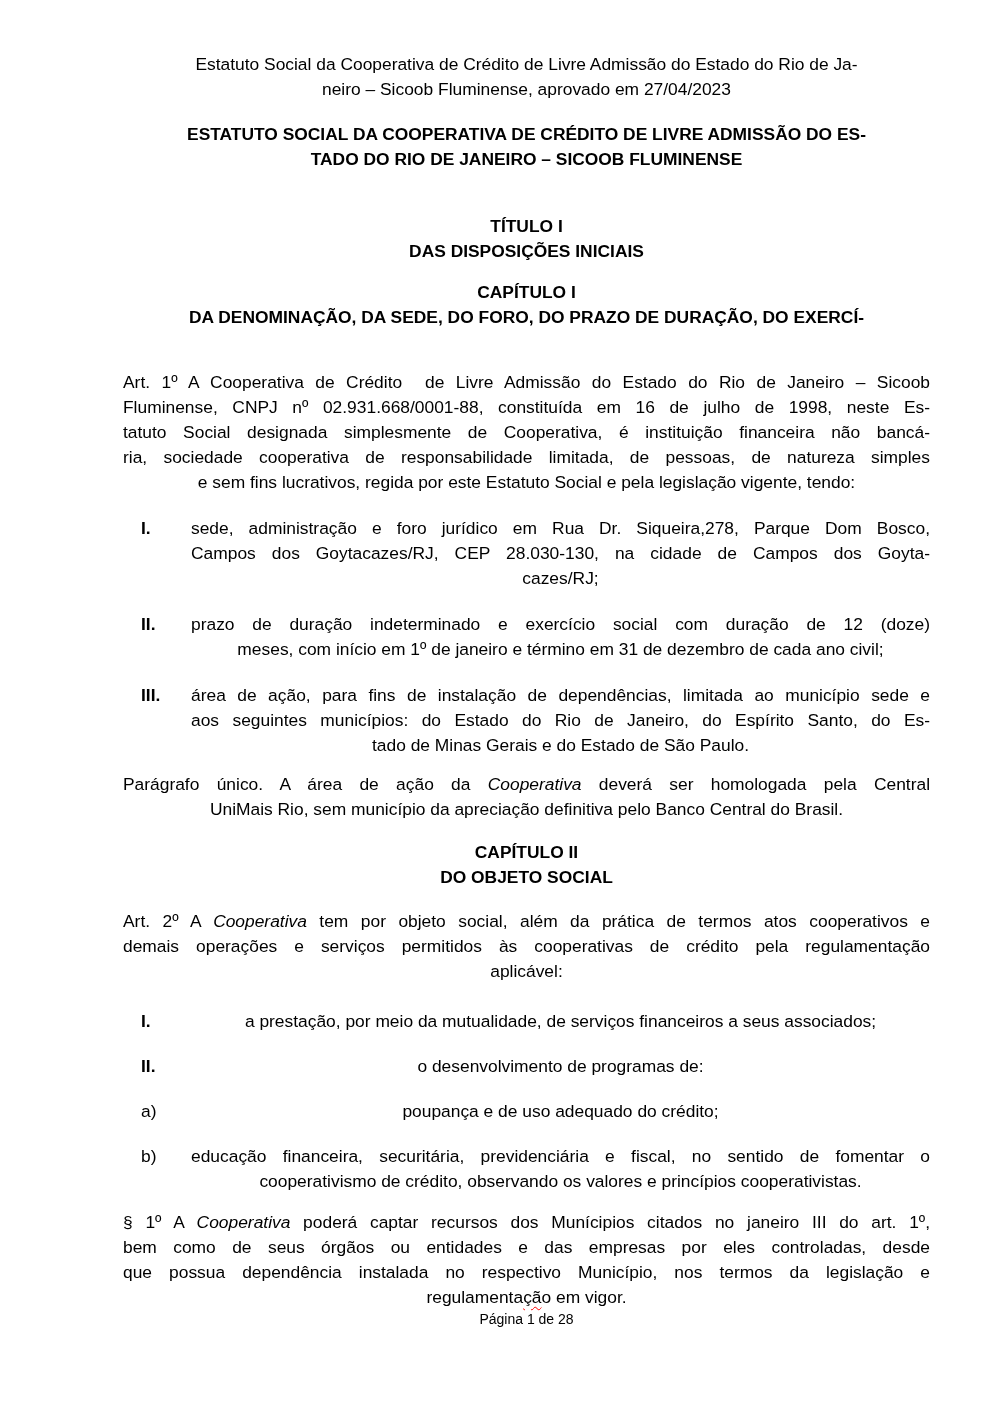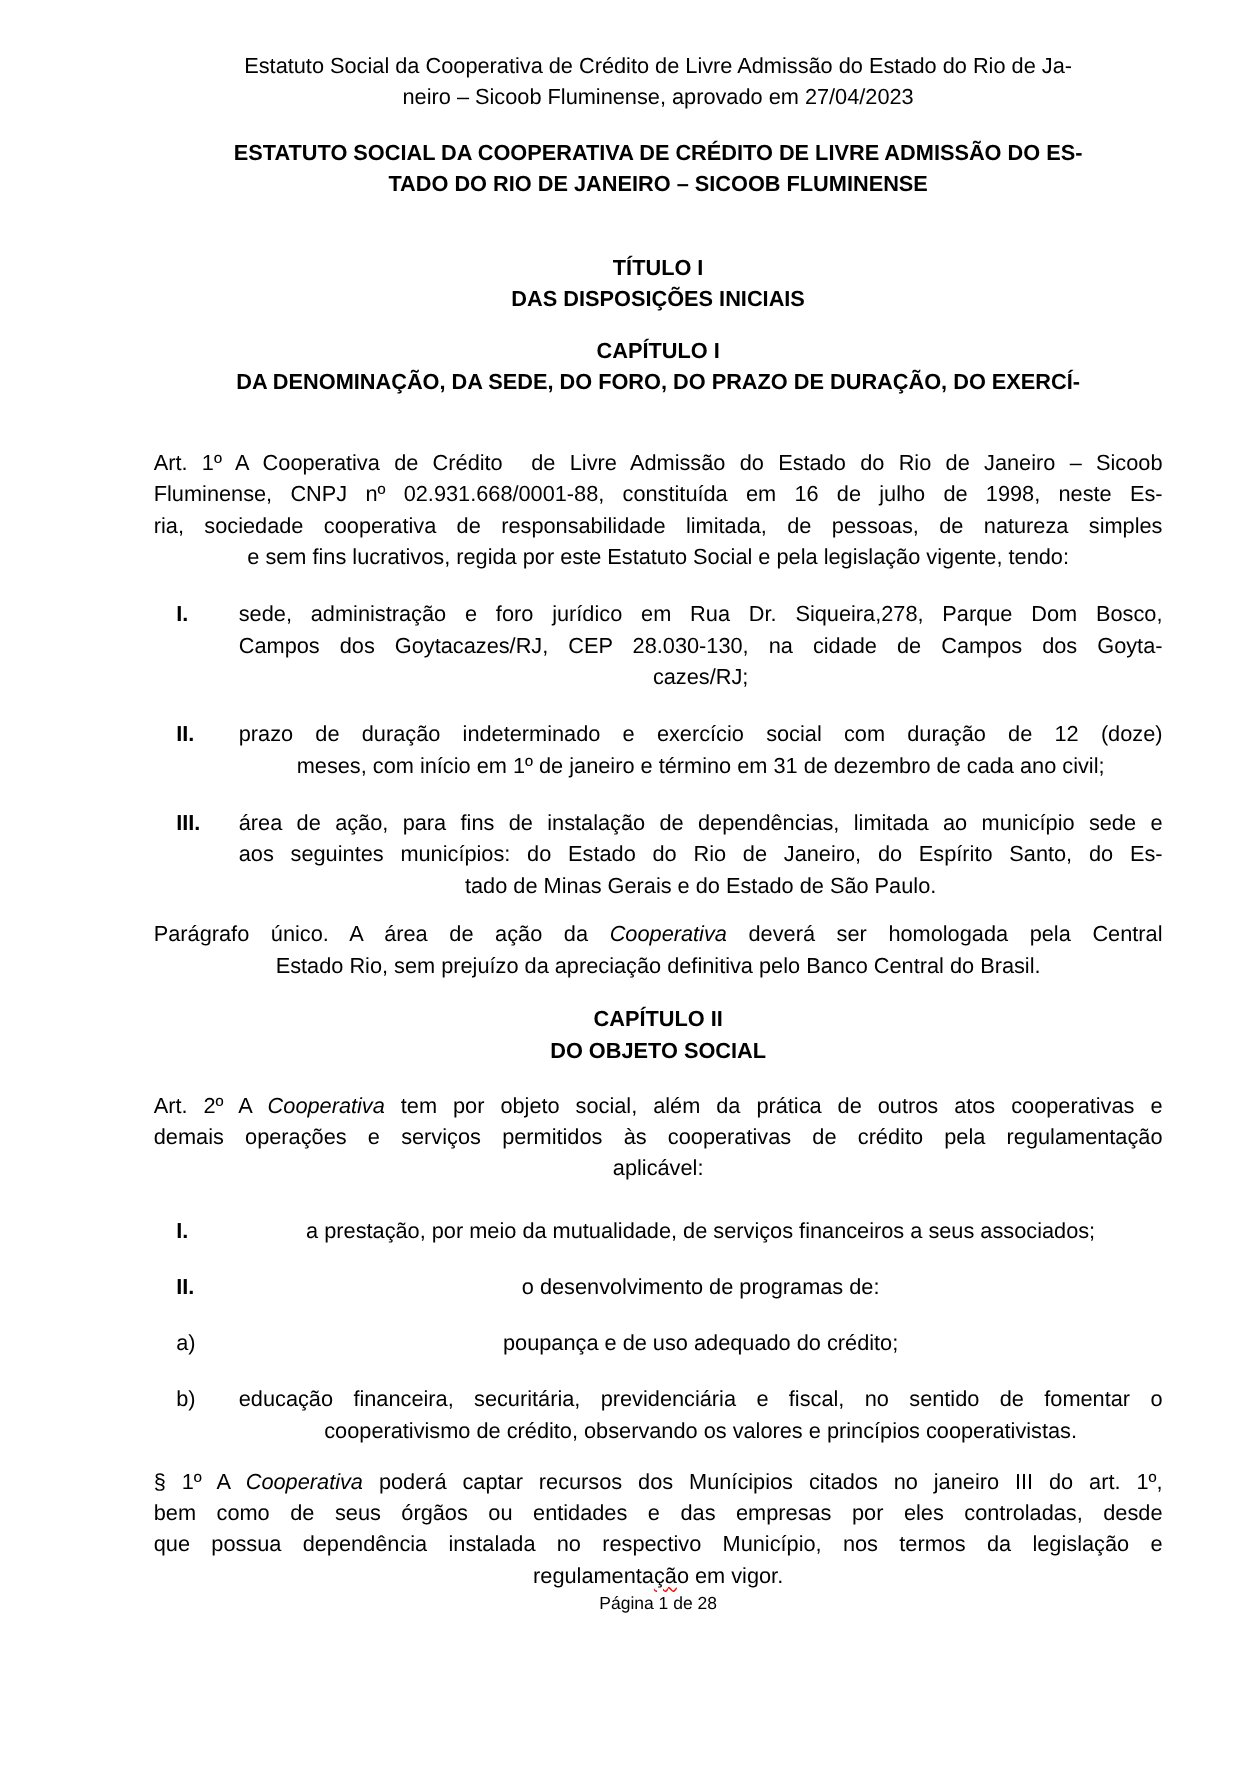--- a/index.html
+++ b/index.html
@@ -4,21 +4,21 @@
 <style>
   html, body { margin: 0; padding: 0; }
   body {
     width: 1000px; height: 1415px;
     background: #ffffff;
     overflow: hidden;
   }
   .page {
     box-sizing: border-box;
     width: 1000px; height: 1415px;
-    padding: 40px 70px 0 123px;
+    padding: 52px 70px 0 123px;
     font-family: "Liberation Sans", "DejaVu Sans", sans-serif;
     font-size: 17.4px;
     line-height: 25px;
     color: #000000;
     -webkit-font-smoothing: antialiased;
   }
   .block { margin: 0; }
   .center { text-align: center; }
   .bold { font-weight: 700; }
   .line { display: block; }
@@ -70,20 +70,21 @@
   </div>
 
   <div class="block center bold mt11">
     <span class="line">CAPÍTULO I</span>
     <span class="line">DA DENOMINAÇÃO, DA SEDE, DO FORO, DO PRAZO DE DURAÇÃO, DO EXERCÍ-</span>
   </div>
 
   <div class="block mt40">
     <span class="jl"><b>Art. 1º</b><span> A Cooperativa de Crédito&nbsp; de Livre Admissão do Estado do Rio de Janeiro – Sicoob</span></span>
     <span class="jl">Fluminense, CNPJ nº 02.931.668/0001-88, constituída em 16 de julho de 1998, neste Es-</span>
+    <span class="jl">tatuto Social designada simplesmente de Cooperativa, é instituição financeira não bancá-</span>
     <span class="jl">ria, sociedade cooperativa de responsabilidade limitada, de pessoas, de natureza simples</span>
     <span class="jl-last">e sem fins lucrativos, regida por este Estatuto Social e pela legislação vigente, tendo:</span>
   </div>
 
   <div class="item mt21">
     <span class="marker">I.</span>
     <span class="ibody">
       <span class="jl">sede, administração e foro jurídico em Rua Dr. Siqueira,278, Parque Dom Bosco,</span>
       <span class="jl">Campos dos Goytacazes/RJ, CEP 28.030-130, na cidade de Campos dos Goyta-</span>
       <span class="jl-last">cazes/RJ;</span>
@@ -102,30 +103,30 @@
     <span class="marker">III.</span>
     <span class="ibody">
       <span class="jl">área de ação, para fins de instalação de dependências, limitada ao município sede e</span>
       <span class="jl">aos seguintes municípios: do Estado do Rio de Janeiro, do Espírito Santo, do Es-</span>
       <span class="jl-last">tado de Minas Gerais e do Estado de São Paulo.</span>
     </span>
   </div>
 
   <div class="block mt14">
     <span class="jl"><b>Parágrafo único.</b><span> A área de ação da </span><i>Cooperativa</i><span> deverá ser homologada pela Central</span></span>
-    <span class="jl-last">Estado Rio, sem prejuízo da apreciação definitiva pelo Banco Central do Brasil.</span>
+    <span class="jl-last">UniMais Rio, sem município da apreciação definitiva pelo Banco Central do Brasil.</span>
   </div>
 
   <div class="block center bold mt18">
     <span class="line">CAPÍTULO II</span>
     <span class="line">DO OBJETO SOCIAL</span>
   </div>
 
   <div class="block mt19">
-    <span class="jl"><b>Art. 2º</b><span> A </span><i>Cooperativa</i><span> tem por objeto social, além da prática de outros atos cooperativas e</span></span>
+    <span class="jl"><b>Art. 2º</b><span> A </span><i>Cooperativa</i><span> tem por objeto social, além da prática de termos atos cooperativos e</span></span>
     <span class="jl">demais operações e serviços permitidos às cooperativas de crédito pela regulamentação</span>
     <span class="jl-last">aplicável:</span>
   </div>
 
   <div class="item mt25">
     <span class="marker">I.</span>
     <span class="ibody">
       <span class="jl-last">a prestação, por meio da mutualidade, de serviços financeiros a seus associados;</span>
     </span>
   </div>

